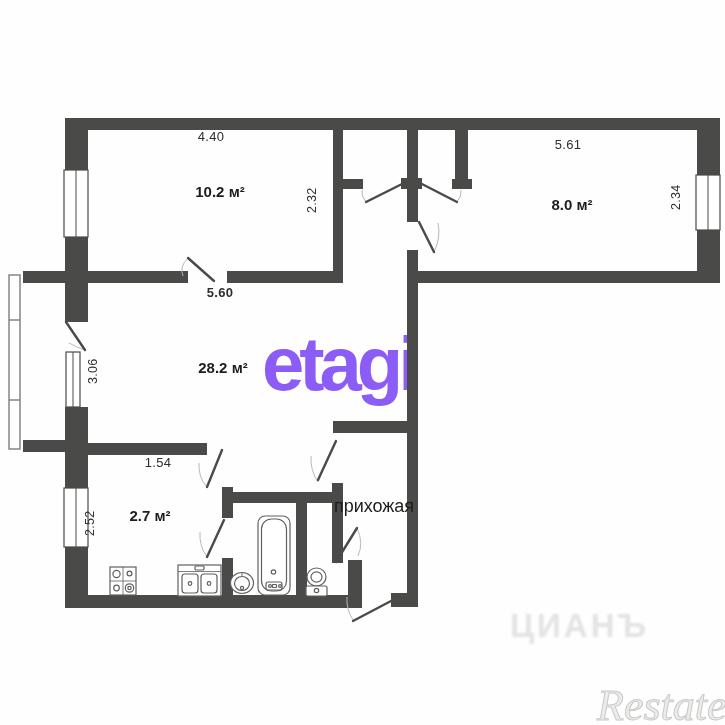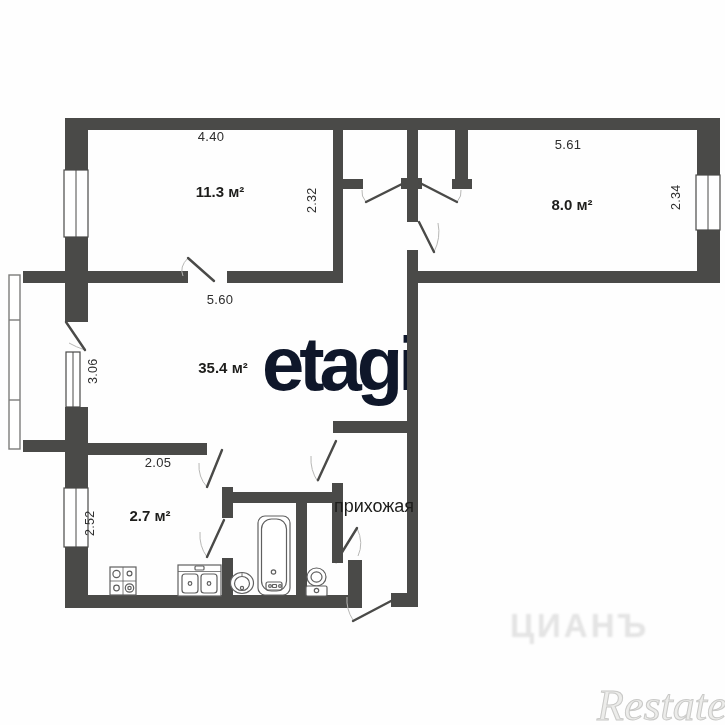--- a/index.html
+++ b/index.html
@@ -1,19 +1,19 @@
 <!DOCTYPE html>
 <html><head>
 <meta charset="utf-8">
 <style>
   html,body{margin:0;padding:0;background:#ffffff;width:725px;height:725px;overflow:hidden;}
   #plan{position:relative;width:725px;height:725px;background:#fefefe;font-family:"Liberation Sans",sans-serif;}
   #plan-svg{position:absolute;left:0;top:0;z-index:2;}
   .wm-center{position:absolute;left:262px;top:326px;z-index:1;font-size:76px;font-weight:bold;
-             letter-spacing:-5px;line-height:1;color:#0f172a;user-select:none;}
+             letter-spacing:-5px;line-height:1;color:#8b5cf6;user-select:none;}
   .label{position:absolute;z-index:3;color:#1d1d1b;}
   .dim{font-size:13px;color:#2e2e2e;text-align:center;letter-spacing:0.3px;}
   .vdim{font-size:12.5px;color:#2e2e2e;writing-mode:vertical-rl;transform:rotate(180deg);
         text-align:center;letter-spacing:0.3px;}
   .area{font-size:15px;font-weight:600;text-align:center;white-space:nowrap;}
   .roomname{font-size:18px;font-weight:500;text-align:center;white-space:nowrap;}
   .wm-portal{position:absolute;left:510px;top:607px;z-index:3;font-size:33px;font-weight:700;
              letter-spacing:3px;color:rgba(205,205,205,0.55);filter:blur(0.8px);user-select:none;}
   .wm-agency{position:absolute;left:597px;top:680px;z-index:3;font-size:44px;font-style:italic;
              font-family:"Liberation Serif",serif;color:#ececea;-webkit-text-stroke:1px #c9c9c7;
@@ -161,33 +161,33 @@
   </svg>
 
   <div class="label dim" style="left:181px;top:129px;width:60px;">4.40</div>
 
   <div class="label dim" style="left:538px;top:137px;width:60px;">5.61</div>
 
   <div class="label vdim" style="left:305px;top:174px;height:52px;">2.32</div>
 
   <div class="label vdim" style="left:669px;top:171px;height:52px;">2.34</div>
 
-  <div class="label dim" style="left:190px;top:292px;width:60px;">5.60</div>
+  <div class="label dim" style="left:190px;top:285px;width:60px;font-weight:bold;">5.60</div>
 
   <div class="label vdim" style="left:86px;top:345px;height:52px;">3.06</div>
 
-  <div class="label dim" style="left:128px;top:455px;width:60px;">2.05</div>
+  <div class="label dim" style="left:128px;top:455px;width:60px;">1.54</div>
 
   <div class="label vdim" style="left:83px;top:497px;height:52px;">2.52</div>
 
-  <div class="label area" style="left:169px;top:183px;width:102px;">11.3 м²</div>
+  <div class="label area" style="left:169px;top:183px;width:102px;">10.2 м²</div>
 
   <div class="label area" style="left:521px;top:196px;width:102px;">8.0 м²</div>
 
-  <div class="label area" style="left:172px;top:359px;width:102px;">35.4 м²</div>
+  <div class="label area" style="left:172px;top:359px;width:102px;">28.2 м²</div>
 
   <div class="label area" style="left:99px;top:507px;width:102px;">2.7 м²</div>
 
   <div class="label roomname" style="left:333px;top:496px;width:82px;">прихожая</div>
 
   <div class="wm-portal">ЦИАНЪ</div>
 
   <div class="wm-agency">Restate</div>
 </div>
 

